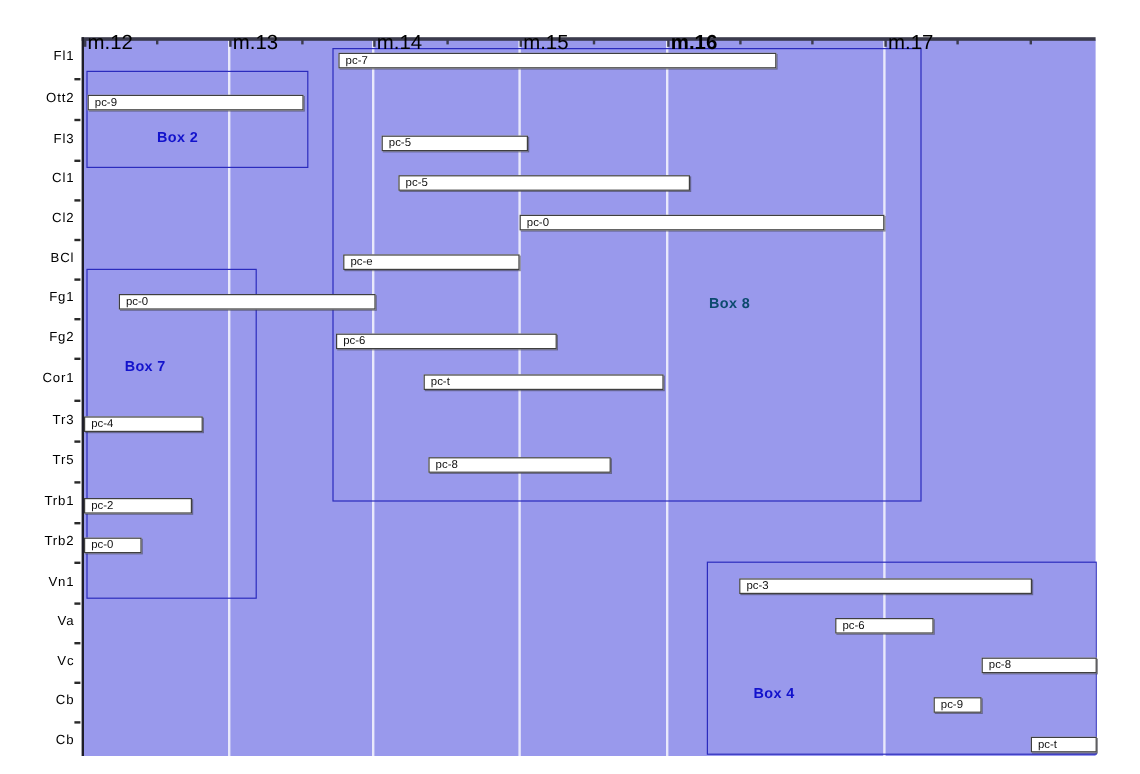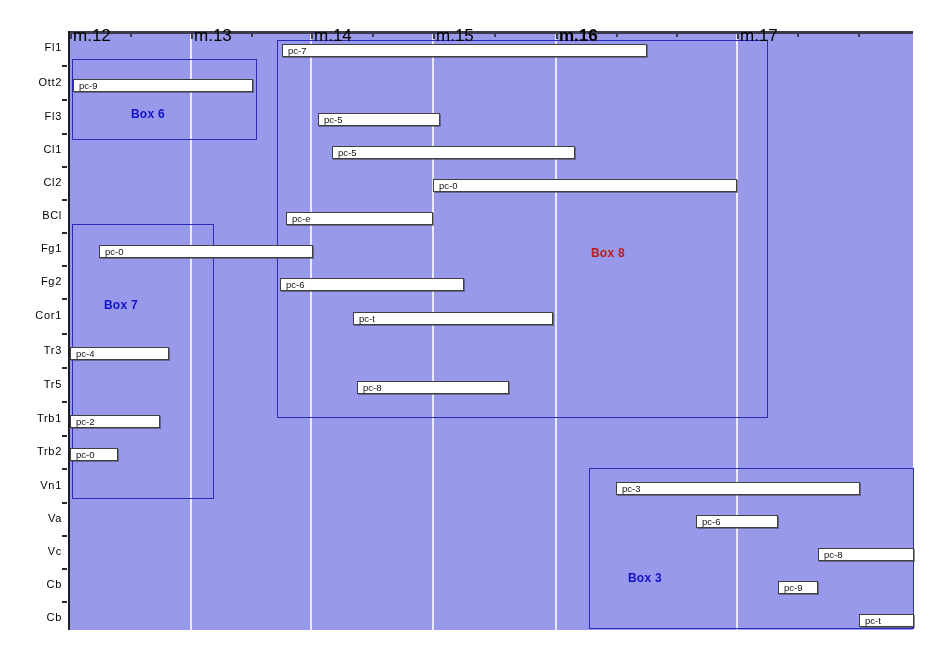--- a/index.html
+++ b/index.html
@@ -35,27 +35,27 @@
     </div>
   <div id="layer-grid">
       <div class="abs gridline" style="left: 190px; top: 34px; height: 596px;"></div>
       <div class="abs gridline" style="left: 310px; top: 34px; height: 596px;"></div>
       <div class="abs gridline" style="left: 432px; top: 34px; height: 596px;"></div>
       <div class="abs gridline" style="left: 555px; top: 34px; height: 596px;"></div>
       <div class="abs gridline" style="left: 736px; top: 34px; height: 596px;"></div>
     </div>
   <div id="layer-boxes">
       <div class="abs box" style="left: 72px; top: 59px; width: 185px; height: 81px; border-color: rgb(43, 43, 189);"></div>
-      <div class="abs box-label" style="left: 148px; top: 114px; color: rgb(18, 18, 204);">Box 6</div>
+      <div class="abs box-label" style="left: 148px; top: 114px; color: rgb(18, 18, 204);">Box 2</div>
       <div class="abs box" style="left: 72px; top: 224px; width: 142px; height: 275px; border-color: rgb(43, 43, 189);"></div>
       <div class="abs box-label" style="left: 121px; top: 305px; color: rgb(18, 18, 204);">Box 7</div>
       <div class="abs box" style="left: 277px; top: 40px; width: 491px; height: 378px; border-color: rgb(43, 43, 189);"></div>
-      <div class="abs box-label" style="left: 608px; top: 253px; color: #b91c1c;">Box 8</div>
+      <div class="abs box-label" style="left: 608px; top: 253px; color: #0c4a6e;">Box 8</div>
       <div class="abs box" style="left: 589px; top: 468px; width: 325px; height: 161px; border-color: rgb(43, 43, 189);"></div>
-      <div class="abs box-label" style="left: 645px; top: 578px; color: rgb(18, 18, 204);">Box 3</div>
+      <div class="abs box-label" style="left: 645px; top: 578px; color: rgb(18, 18, 204);">Box 4</div>
     </div>
   <div id="layer-bars">
       <div class="abs bar" style="left: 282px; top: 44px; width: 365px; background: rgb(255, 255, 255); border-color: rgb(63, 63, 63);"><span>pc-7</span></div>
       <div class="abs bar" style="left: 73px; top: 79px; width: 180px; background: rgb(255, 255, 255); border-color: rgb(63, 63, 63);"><span>pc-9</span></div>
       <div class="abs bar" style="left: 318px; top: 113px; width: 122px; background: rgb(255, 255, 255); border-color: rgb(63, 63, 63);"><span>pc-5</span></div>
       <div class="abs bar" style="left: 332px; top: 146px; width: 243px; background: rgb(255, 255, 255); border-color: rgb(63, 63, 63);"><span>pc-5</span></div>
       <div class="abs bar" style="left: 433px; top: 179px; width: 304px; background: rgb(255, 255, 255); border-color: rgb(63, 63, 63);"><span>pc-0</span></div>
       <div class="abs bar" style="left: 286px; top: 212px; width: 147px; background: rgb(255, 255, 255); border-color: rgb(63, 63, 63);"><span>pc-e</span></div>
       <div class="abs bar" style="left: 99px; top: 245px; width: 214px; background: rgb(255, 255, 255); border-color: rgb(63, 63, 63);"><span>pc-0</span></div>
       <div class="abs bar" style="left: 280px; top: 278px; width: 184px; background: rgb(255, 255, 255); border-color: rgb(63, 63, 63);"><span>pc-6</span></div>

